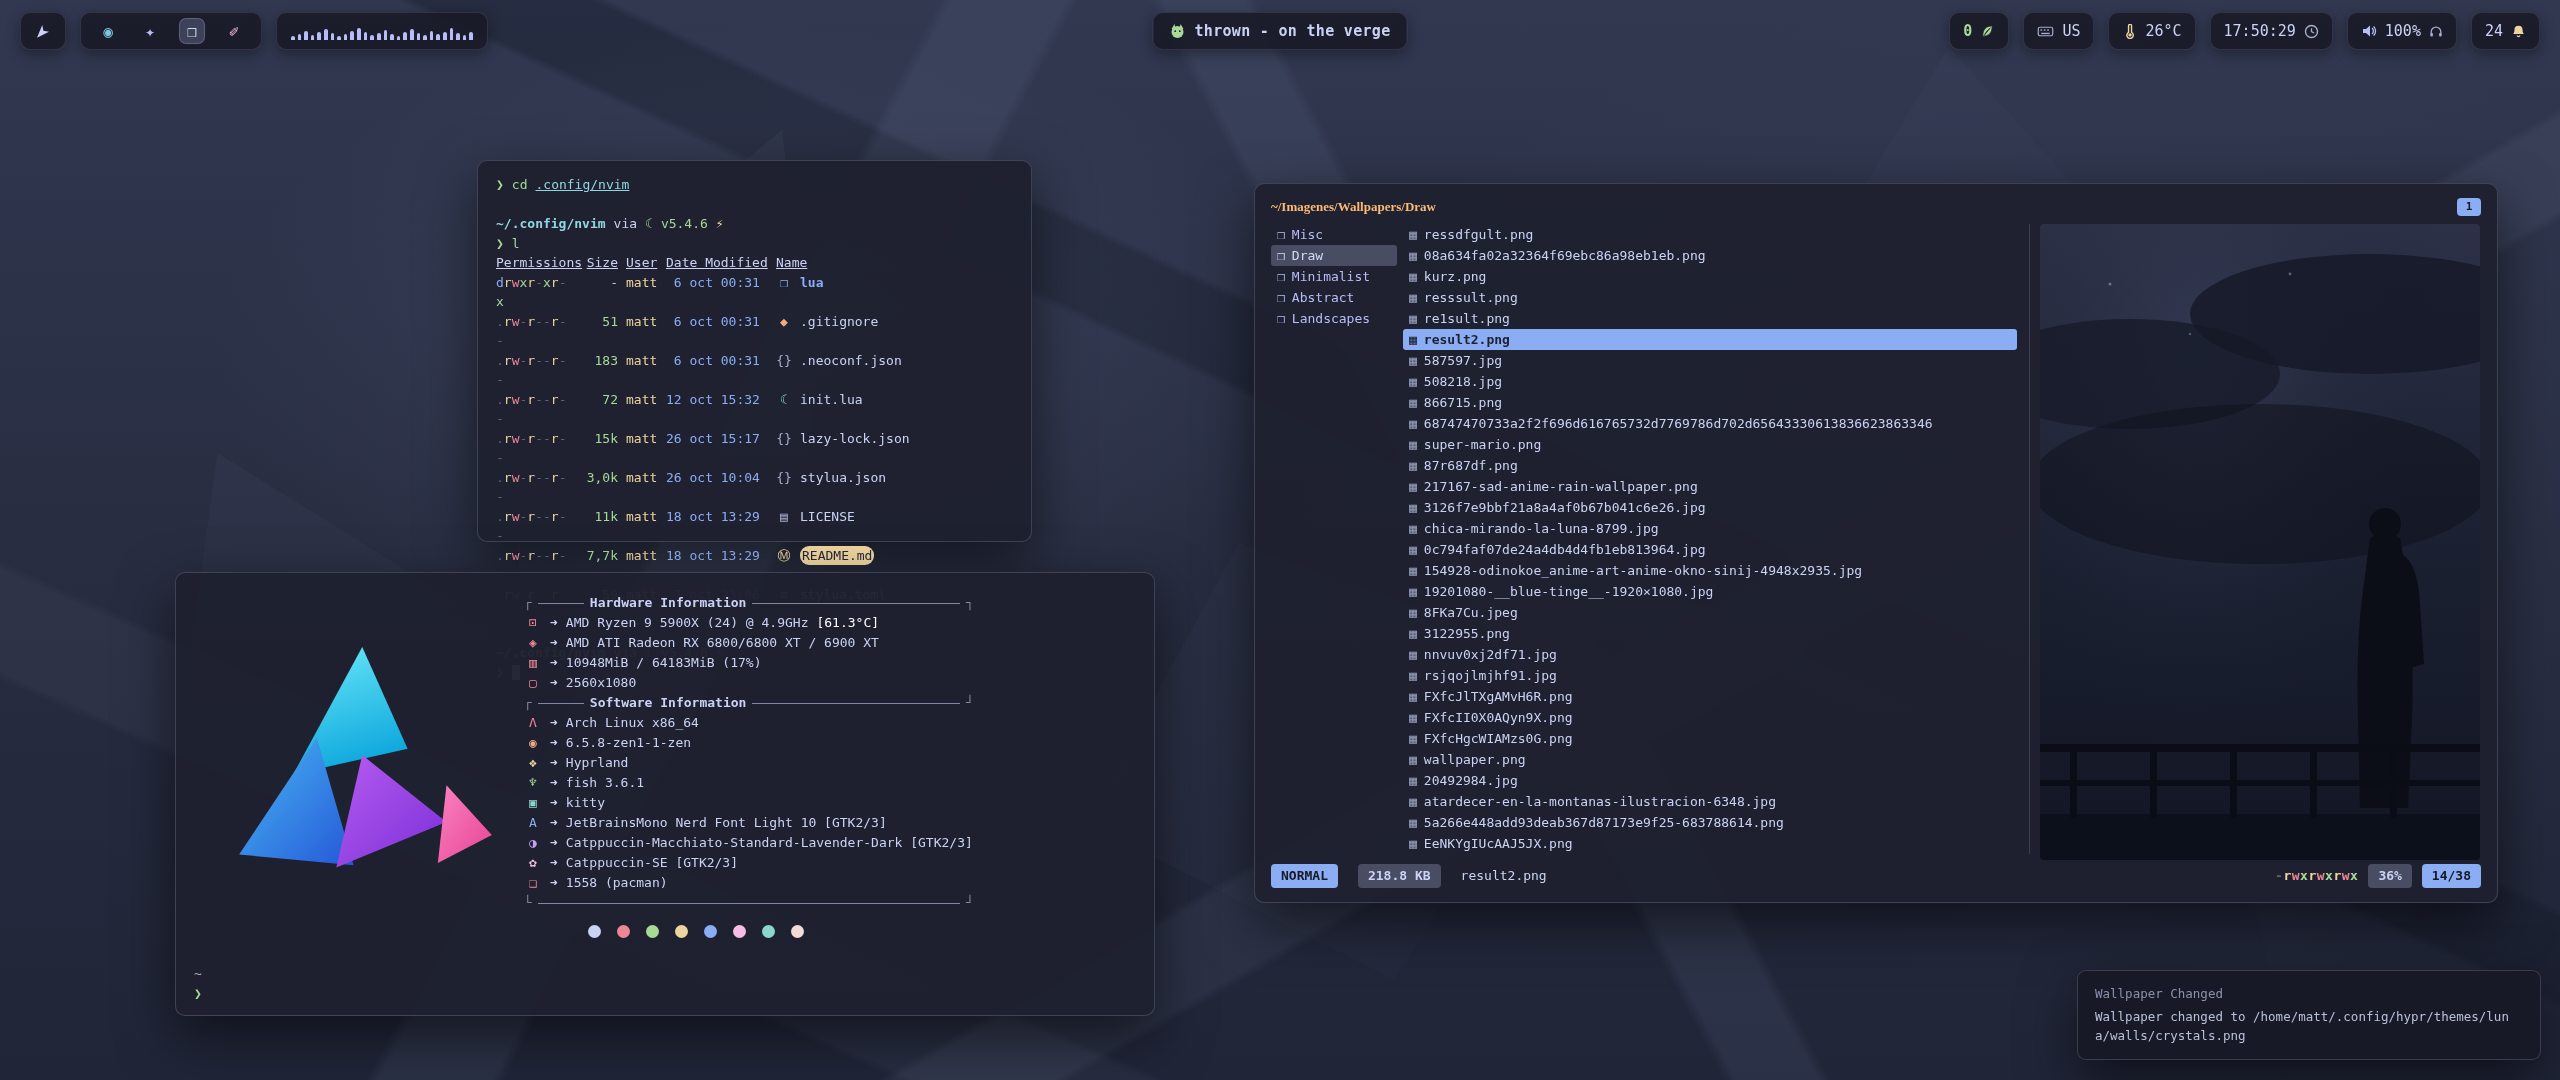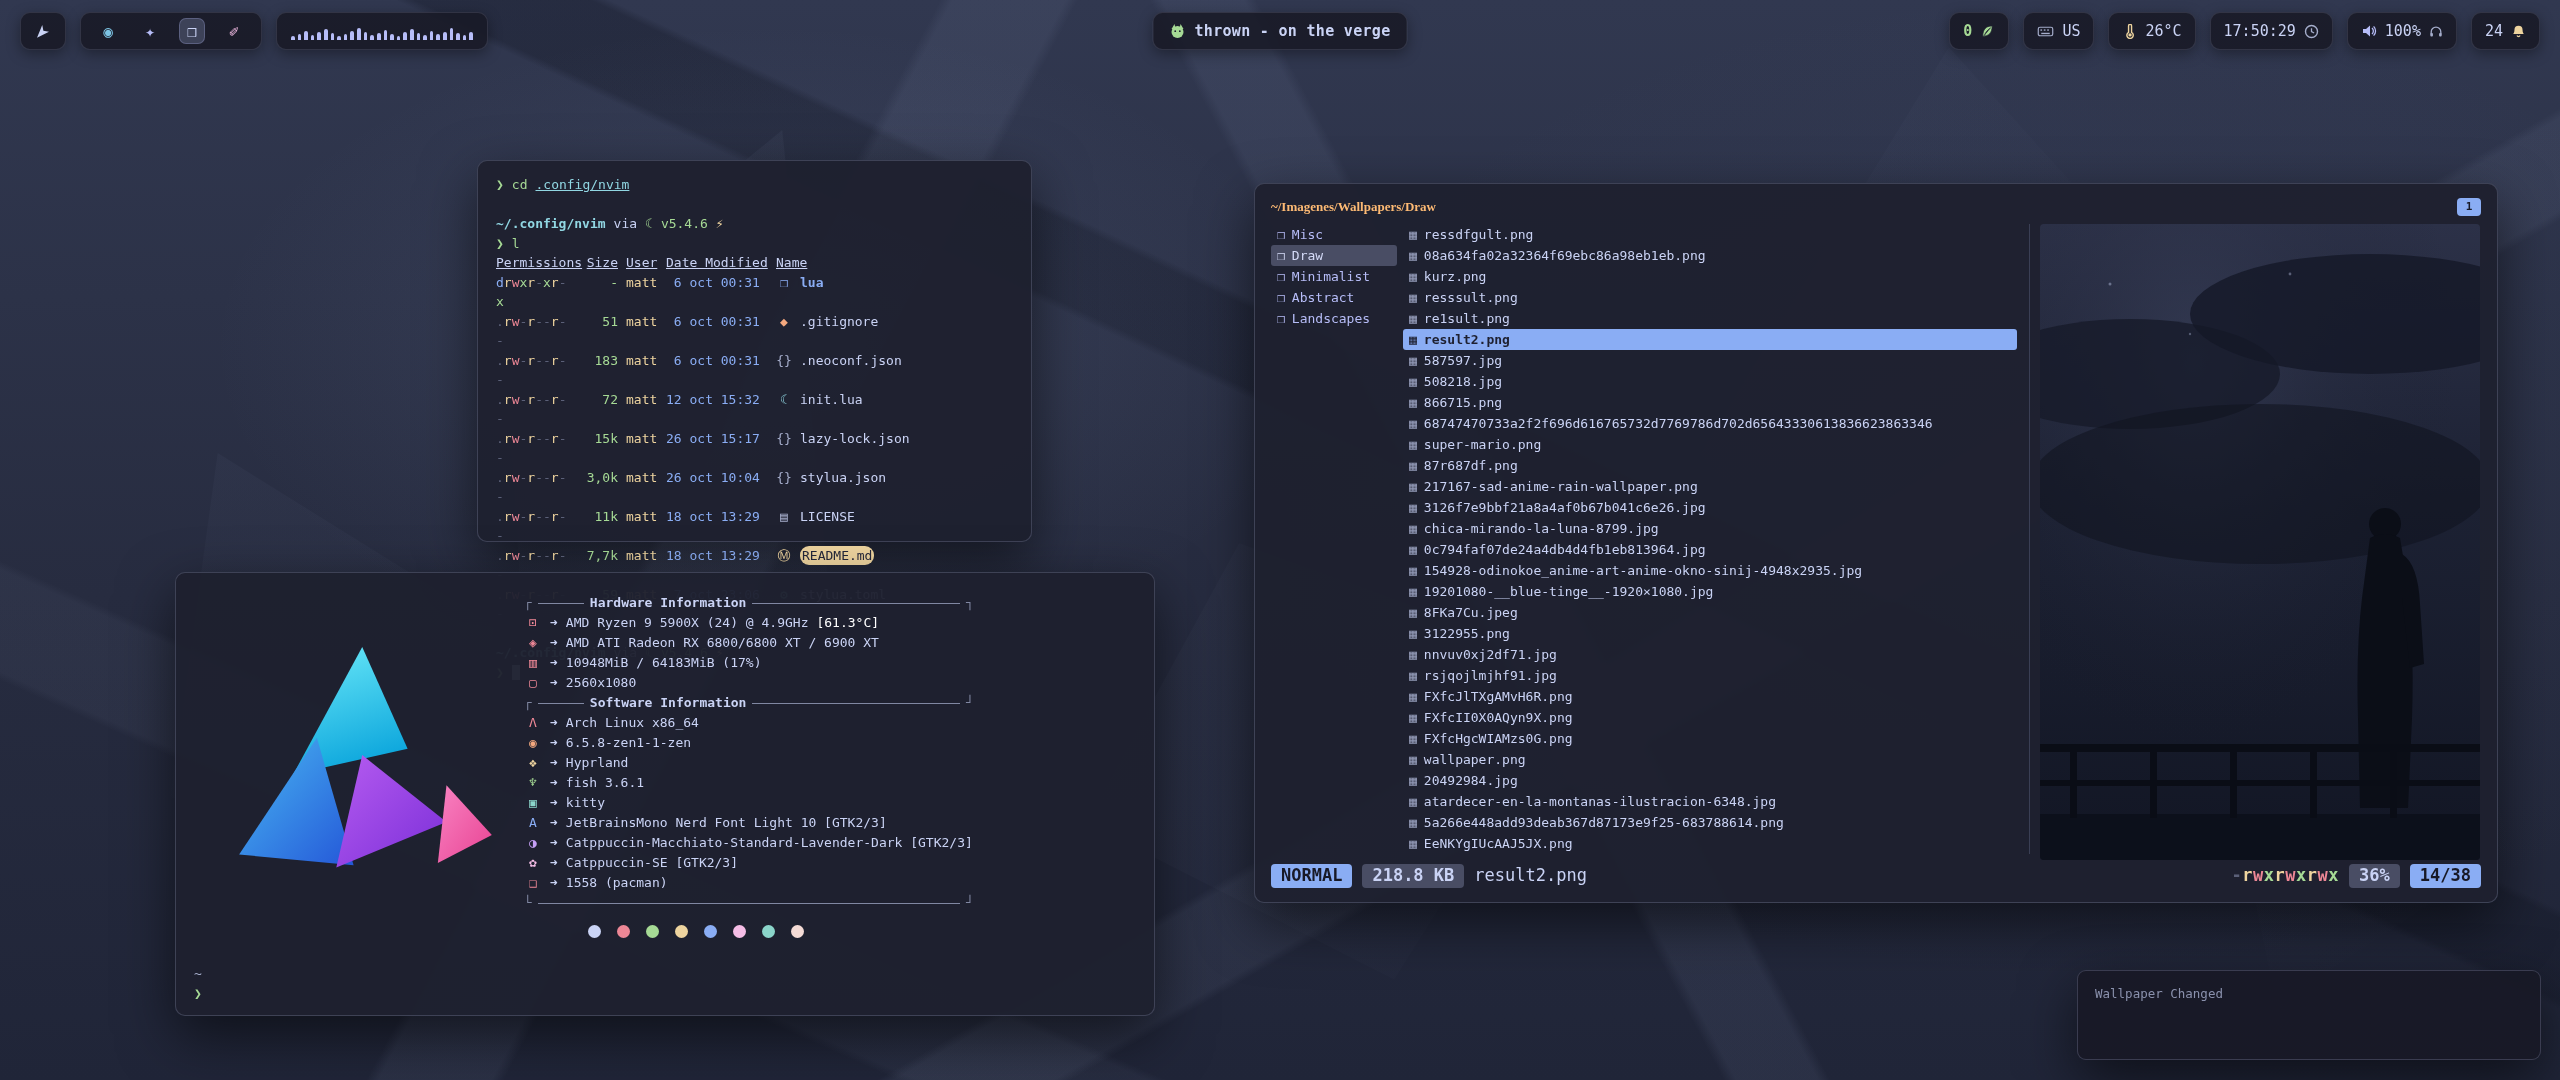--- a/index.html
+++ b/index.html
@@ -117,21 +117,21 @@
     white-space:nowrap; overflow:hidden; cursor:pointer; }
   .fm-folders .fmrow { color:#b7bdf8; }
   .fm-folders .fmrow.active { background:#494d64; color:#d5dbf8; }
   .fm-files { flex:1; padding-right:12px; overflow:hidden; }
   .fm-files .fmrow .icon { color:#939ab7; }
   .fm-files .fmrow .label { color:#cad3f5; }
   .fm-files .fmrow.selected { background:#8aadf4; }
   .fm-files .fmrow.selected .icon, .fm-files .fmrow.selected .label { color:#1e2030; font-weight:bold; }
   .fm-preview { width:452px; flex:none; border-left:1px solid #3a3f55; padding-left:10px; }
   .fm-preview svg { display:block; border-radius:4px; }
-  .fm-status { display:flex; align-items:center; gap:10px; height:24px; margin-top:10px; font-size:17px; }
+  .fm-status { display:flex; align-items:center; gap:20px; height:24px; margin-top:10px; font-size:13px; }
   .badge { padding:2px 10px; border-radius:4px; font-weight:bold; }
   .badge.mode { background:#8aadf4; color:#181926; }
   .badge.dim { background:#494d64; color:#cad3f5; }
   .fm-status .fname-status { color:#cad3f5; }
   .fm-status-right { margin-left:auto; display:flex; align-items:center; gap:10px; }
   .status-perms { font-weight:bold; letter-spacing:0.5px; }
 
   
   .notification { left:2077px; top:970px; width:464px; min-height:90px; padding:13px 17px;
     background:rgba(24,25,38,0.97); border-radius:9px; font-size:12.5px; line-height:19px; }
@@ -703,13 +703,14 @@
     <span class="fm-status-right">
       <span class="status-perms"><span><span style="color: rgb(91, 96, 120);">-</span><span style="color: rgb(238, 212, 159);">r</span><span style="color: rgb(237, 135, 150);">w</span><span style="color: rgb(166, 218, 149);">x</span><span style="color: rgb(238, 212, 159);">r</span><span style="color: rgb(237, 135, 150);">w</span><span style="color: rgb(166, 218, 149);">x</span><span style="color: rgb(238, 212, 159);">r</span><span style="color: rgb(237, 135, 150);">w</span><span style="color: rgb(166, 218, 149);">x</span></span></span>
       <span class="badge dim">36%</span>
       <span class="badge mode">14/38</span>
     </span>
   </div>
 </div>
 
 <div class="window notification">
   <div class="notif-title">Wallpaper Changed</div>
+  <div class="notif-body">Wallpaper changed to /home/matt/.config/hypr/themes/luna/walls/crystals.png</div>
 </div>
 
 </body></html>

